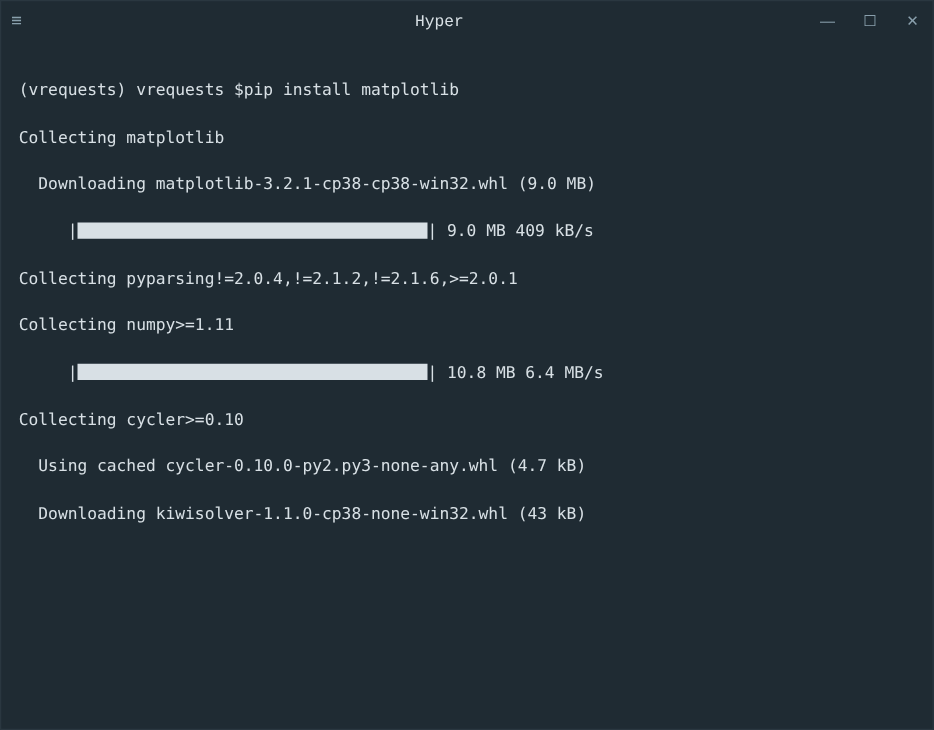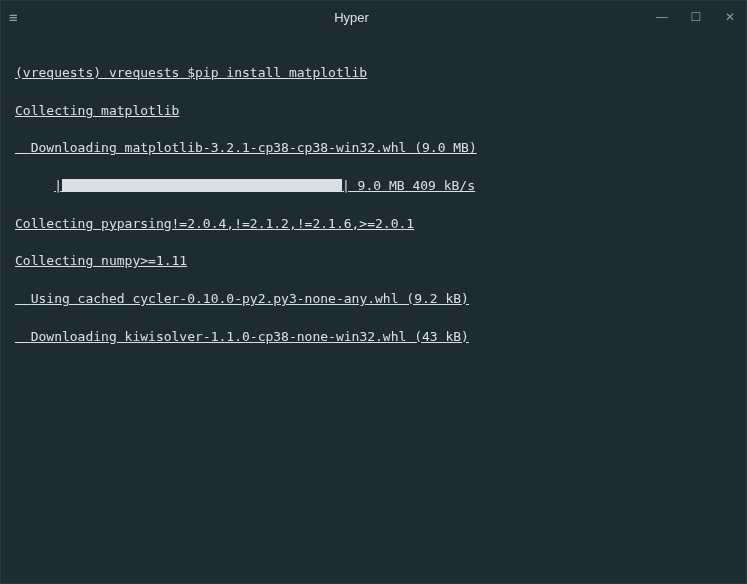--- a/index.html
+++ b/index.html
@@ -33,21 +33,21 @@
     .hamburger {
       cursor: pointer;
       color: #8aa0ad;
       font-size: 14px;
       letter-spacing: 0;
       line-height: 1;
     }
     .titlebar-title {
       color: #d8e0e5;
       font-size: 13px;
-      font-family: Liberation Sans, sans-serif;
+      font-family: Liberation Mono, monospace;
     }
     .titlebar-right {
       display: flex;
       gap: 18px;
       align-items: center;
     }
     .win-btn {
       color: #8aa0ad;
       cursor: pointer;
       font-size: 12px;
@@ -56,21 +56,20 @@
       text-align: center;
     }
     .terminal {
       padding: 12px 14px 0 14px;
       line-height: 1.45;
       white-space: pre-wrap;
       word-break: break-all;
     }
     .line {
       display: block;
-      text-decoration: underline;
     }
     .bar-pipe {
       color: #d8e0e5;
     }
     .bar-fill {
       display: inline-block;
       background: #d8e0e5;
       height: 13px;
       vertical-align: middle;
       margin-bottom: 2px;
@@ -94,21 +93,23 @@
   </div>
 </div>
 
 <div class="terminal">
 <span class="line">(vrequests) vrequests $pip install matplotlib</span>
 <span class="line">Collecting matplotlib</span>
 <span class="line">  Downloading matplotlib-3.2.1-cp38-cp38-win32.whl (9.0 MB)</span>
 <span class="line"><span class="indent">     </span><span class="bar-pipe">|</span><span class="bar-fill" style="width:280px"></span><span class="bar-pipe">|</span><span> 9.0 MB 409 kB/s</span></span>
 <span class="line">Collecting pyparsing!=2.0.4,!=2.1.2,!=2.1.6,&gt;=2.0.1</span>
 <span class="line">Collecting numpy&gt;=1.11</span>
-<span class="line">  Using cached cycler-0.10.0-py2.py3-none-any.whl (9.2 kB)</span>
+<span class="line"><span class="indent">     </span><span class="bar-pipe">|</span><span class="bar-fill" style="width:280px"></span><span class="bar-pipe">|</span><span> 10.8 MB 6.4 MB/s</span></span>
+<span class="line">Collecting cycler&gt;=0.10</span>
+<span class="line">  Using cached cycler-0.10.0-py2.py3-none-any.whl (4.7 kB)</span>
 <span class="line">  Downloading kiwisolver-1.1.0-cp38-none-win32.whl (43 kB)</span>
 
 
 
 
 
 
 </div>
 
 </body></html>

